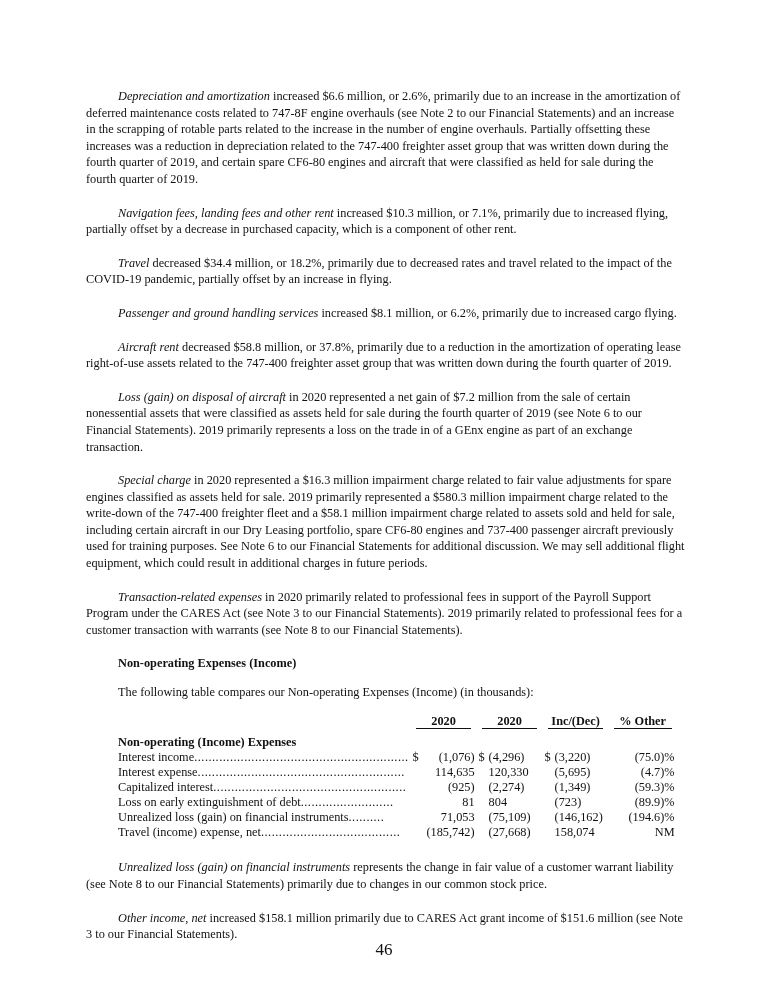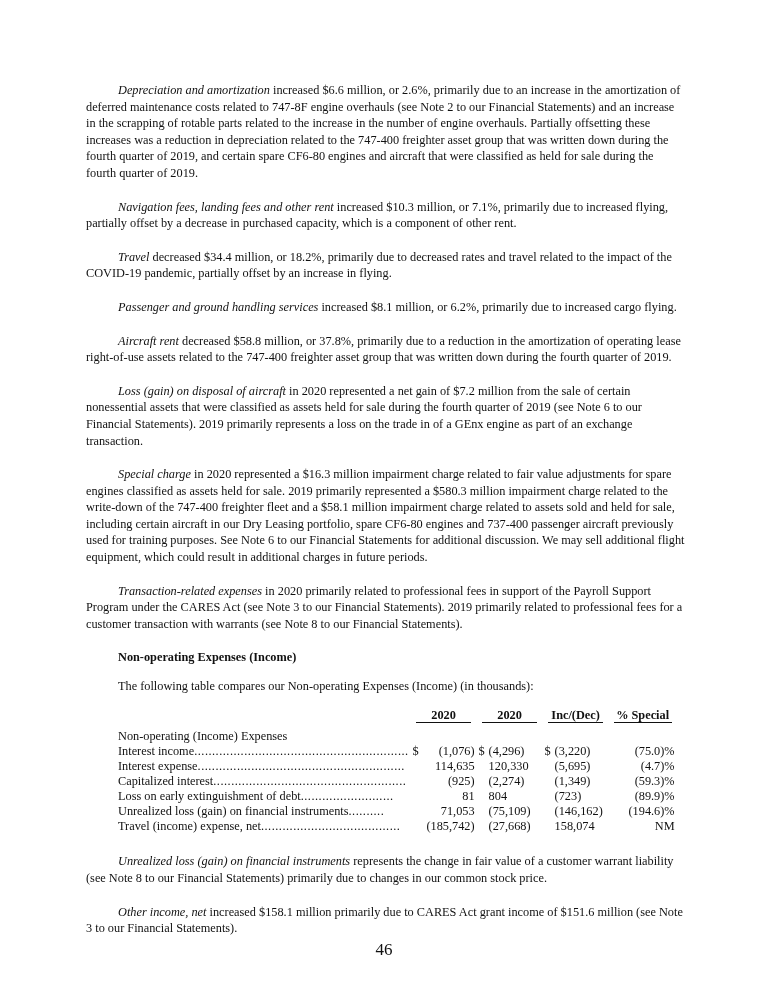--- a/index.html
+++ b/index.html
@@ -1,39 +1,39 @@
 <!DOCTYPE html>
 <html><head>
   <meta charset="utf-8">
   <style>
     html, body { margin: 0; padding: 0; background: #ffffff; }
     body {
       width: 768px; height: 997px; position: relative; overflow: hidden;
       font-family: "Liberation Serif", serif; color: #111; font-size: 12.3px;
     }
-    .page { position: absolute; left: 86px; top: 82px; width: 600px; }
+    .page { position: absolute; left: 86px; top: 88px; width: 600px; }
     p.para {
       margin: 0; line-height: 16.6px; text-indent: 32px;
     }
     p.para em { font-style: italic; }
     .gap { height: 17px; }
     .gap-s { height: 13px; }
     .heading { margin: 0 0 0 32px; font-weight: bold; line-height: 16px; }
     .intro { margin: 0 0 0 32px; line-height: 16px; }
     table.fin {
       border-collapse: collapse; margin-left: 32px; margin-top: 14px;
       font-size: 12.3px; line-height: 15px;
     }
     table.fin td, table.fin th { padding: 0; white-space: nowrap; }
     th.col { font-weight: bold; text-align: center; text-decoration: underline; }
     th.col span { display: inline-block; border-bottom: 1px solid #111; line-height: 14px; }
     th.c2020 span, th.c2019 span, th.cinc span { width: 55px; }
     th.cpct span { width: 58px; }
     td.label { width: 283px; overflow: hidden; }
-    td.label.section { font-weight: normal; margin-top: 37px; }
+    td.label.section { font-weight: bold; margin-top: 37px; }
     td.dollar { width: 10px; text-align: left; }
     td.num { text-align: right; width: 52px; }
     td.num2 { text-align: left; width: 52px; }
     td.pct { text-align: right; width: 64px; }
     .sp { width: 4px; }
     .dots { letter-spacing: 0.5px; }
     .footer { position: absolute; top: 940px; left: 0; width: 768px; text-align: center; font-size: 17px; }
   </style>
 </head>
 <body>
@@ -65,21 +65,21 @@
     <thead>
       <tr>
         <th></th>
         <th class="sp"></th>
         <th class="col c2020" colspan="2"><span>2020</span></th>
         <th class="sp"></th>
         <th class="col c2019" colspan="2"><span>2020</span></th>
         <th class="sp"></th>
         <th class="col cinc" colspan="2"><span>Inc/(Dec)</span></th>
         <th class="sp"></th>
-        <th class="col cpct"><span>% Special</span></th>
+        <th class="col cpct"><span>% Other</span></th>
       </tr>
       <tr>
           <td colspan="12" style="height:6px"></td>
         </tr>
     </thead>
     <tbody id="table-body">
       <tr>
         <td class="label section" colspan="12">Non-operating (Income) Expenses</td>
       </tr>
     <tr>

